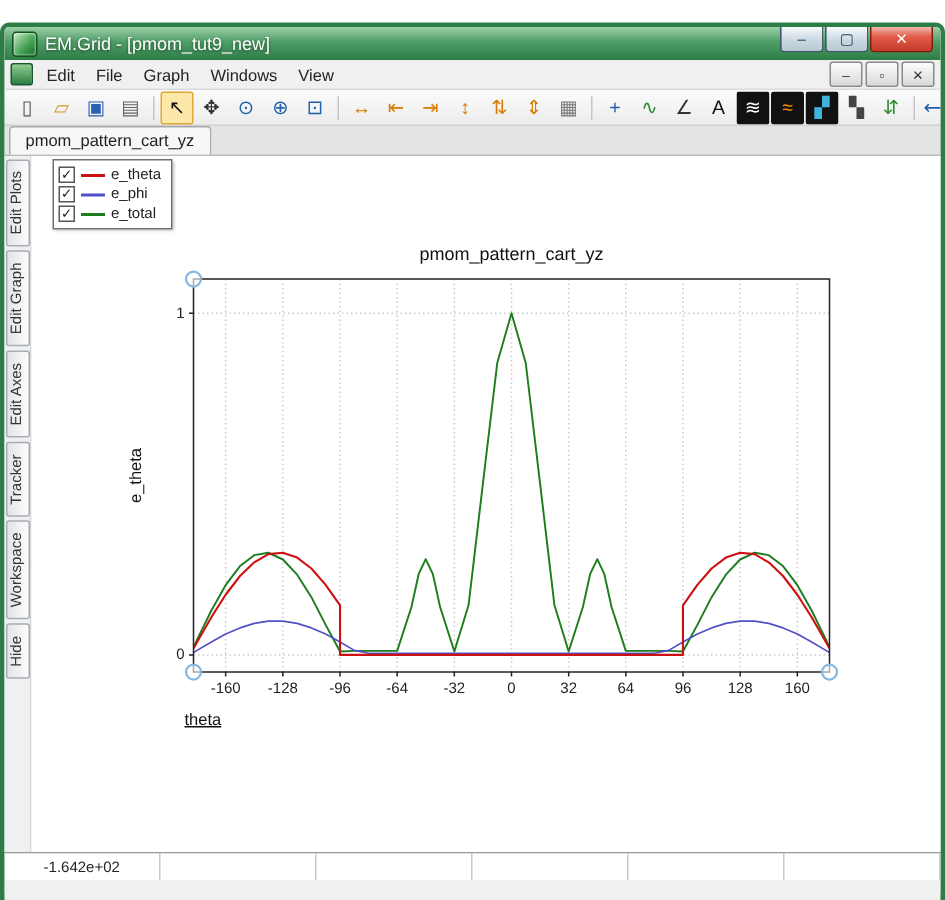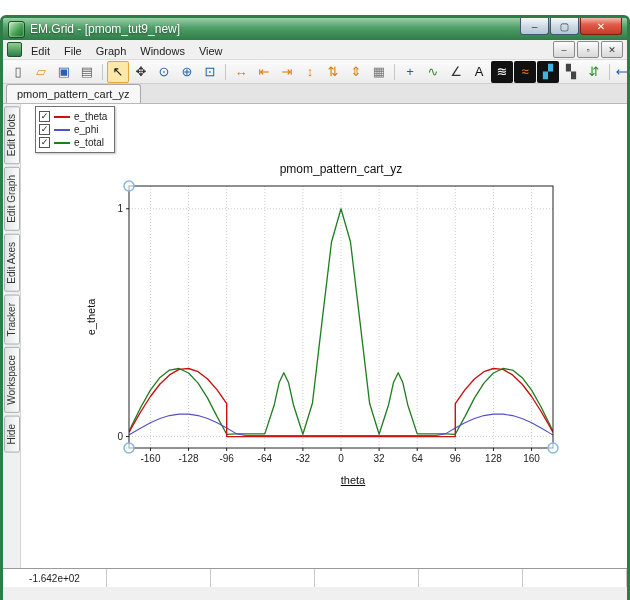--- a/index.html
+++ b/index.html
@@ -26,21 +26,21 @@
   
   .tabrow{height:20px;background:#e4e4e4;display:flex;align-items:flex-end;padding:0 3px;border-bottom:1px solid #b9b9b9;box-sizing:border-box;flex:0 0 auto;}
   .tab{height:18px;background:#f7f7f7;border:1px solid #a8a8a8;border-bottom:none;border-radius:3px 3px 0 0;padding:0 10px;font-size:11px;display:flex;align-items:center;color:#222;}
   
   .main{height:464px;display:flex;background:#fff;flex:0 0 auto;}
   .side-tabs{width:18px;background:#eef0f2;display:flex;flex-direction:column;gap:3px;padding-top:2px;border-right:1px solid #d5d5d5;box-sizing:border-box;}
   .side-tab{writing-mode:vertical-rl;transform:rotate(180deg);font-size:10px;color:#333;background:linear-gradient(90deg,#fcfcfc,#e2e4e8);border:1px solid #a9adb3;border-radius:2px;padding:7px 1px;margin-left:1px;text-align:center;}
   .canvas{position:relative;flex:1;background:#fff;overflow:hidden;}
   .chart-title{position:absolute;left:108px;width:424px;top:58px;text-align:center;font-size:12px;color:#111;}
   .ylabel{position:absolute;left:70px;top:213px;transform:translate(-50%,-50%) rotate(-90deg);font-size:11px;color:#111;white-space:nowrap;}
-  .xlabel{position:absolute;left:120px;width:424px;top:370px;text-align:center;font-size:11px;color:#111;text-decoration:underline;}
+  .xlabel{position:absolute;left:102px;width:424px;top:370px;font-size:11px;color:#111;text-decoration:underline;}
   #chart-svg{position:absolute;left:0;top:0;}
   
   .legend{position:absolute;left:14px;top:2px;background:#fff;border:1px solid #707070;box-shadow:1px 1px 2px rgba(0,0,0,.25);padding:3px 7px 3px 3px;z-index:5;}
   .legend-row{display:flex;align-items:center;gap:4px;height:13px;}
   .cb{width:9px;height:9px;border:1px solid #555;background:#fff;font-size:9px;line-height:9px;display:flex;align-items:center;justify-content:center;color:#222;}
   .sw{width:16px;height:0;border-top:2px solid #000;}
   .legend-label{font-size:10px;color:#222;}
   
   .statusbar{border-top:1px solid #9a9a9a;background:#fff;flex:0 0 auto;}
   .srow{display:flex;}

